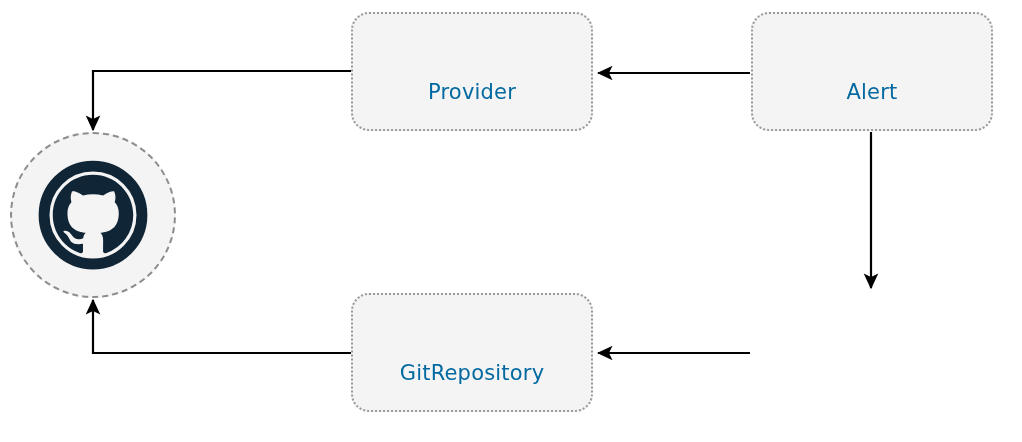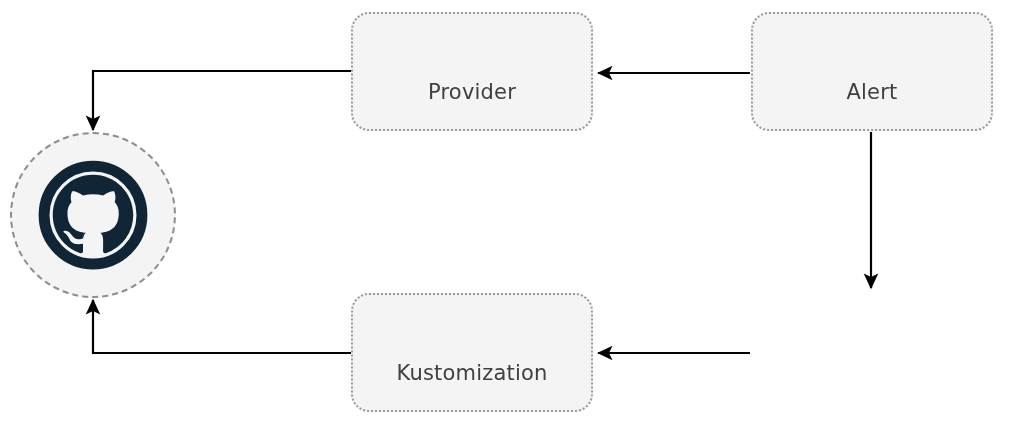--- a/index.html
+++ b/index.html
@@ -34,21 +34,21 @@
     border: 2px dotted #9a9a9a;
     border-radius: 18px;
     background: #f4f4f4;
     display: flex;
     align-items: center;
     justify-content: center;
   }
   .node-label {
     font-size: 21px;
     line-height: 1;
-    color: #404040;
+    color: #0369a1;
     letter-spacing: 0.2px;
     white-space: nowrap;
     margin-top: 42px;
   }
   #node-provider      { left: 351px; top: 12px; }
   #node-alert         { left: 751px; top: 12px; }
   #node-gitrepository { left: 351px; top: 293px; }
   #node-kustomization { left: 751px; top: 293px; }
 
   
@@ -110,17 +110,17 @@
 
   <div id="node-provider" class="node">
     <span class="node-label">Provider</span>
   </div>
 
   <div id="node-alert" class="node">
     <span class="node-label">Alert</span>
   </div>
 
   <div id="node-gitrepository" class="node">
-    <span class="node-label">Kustomization</span>
+    <span class="node-label">GitRepository</span>
   </div>
 
 
 </div>
 
 </body></html>

